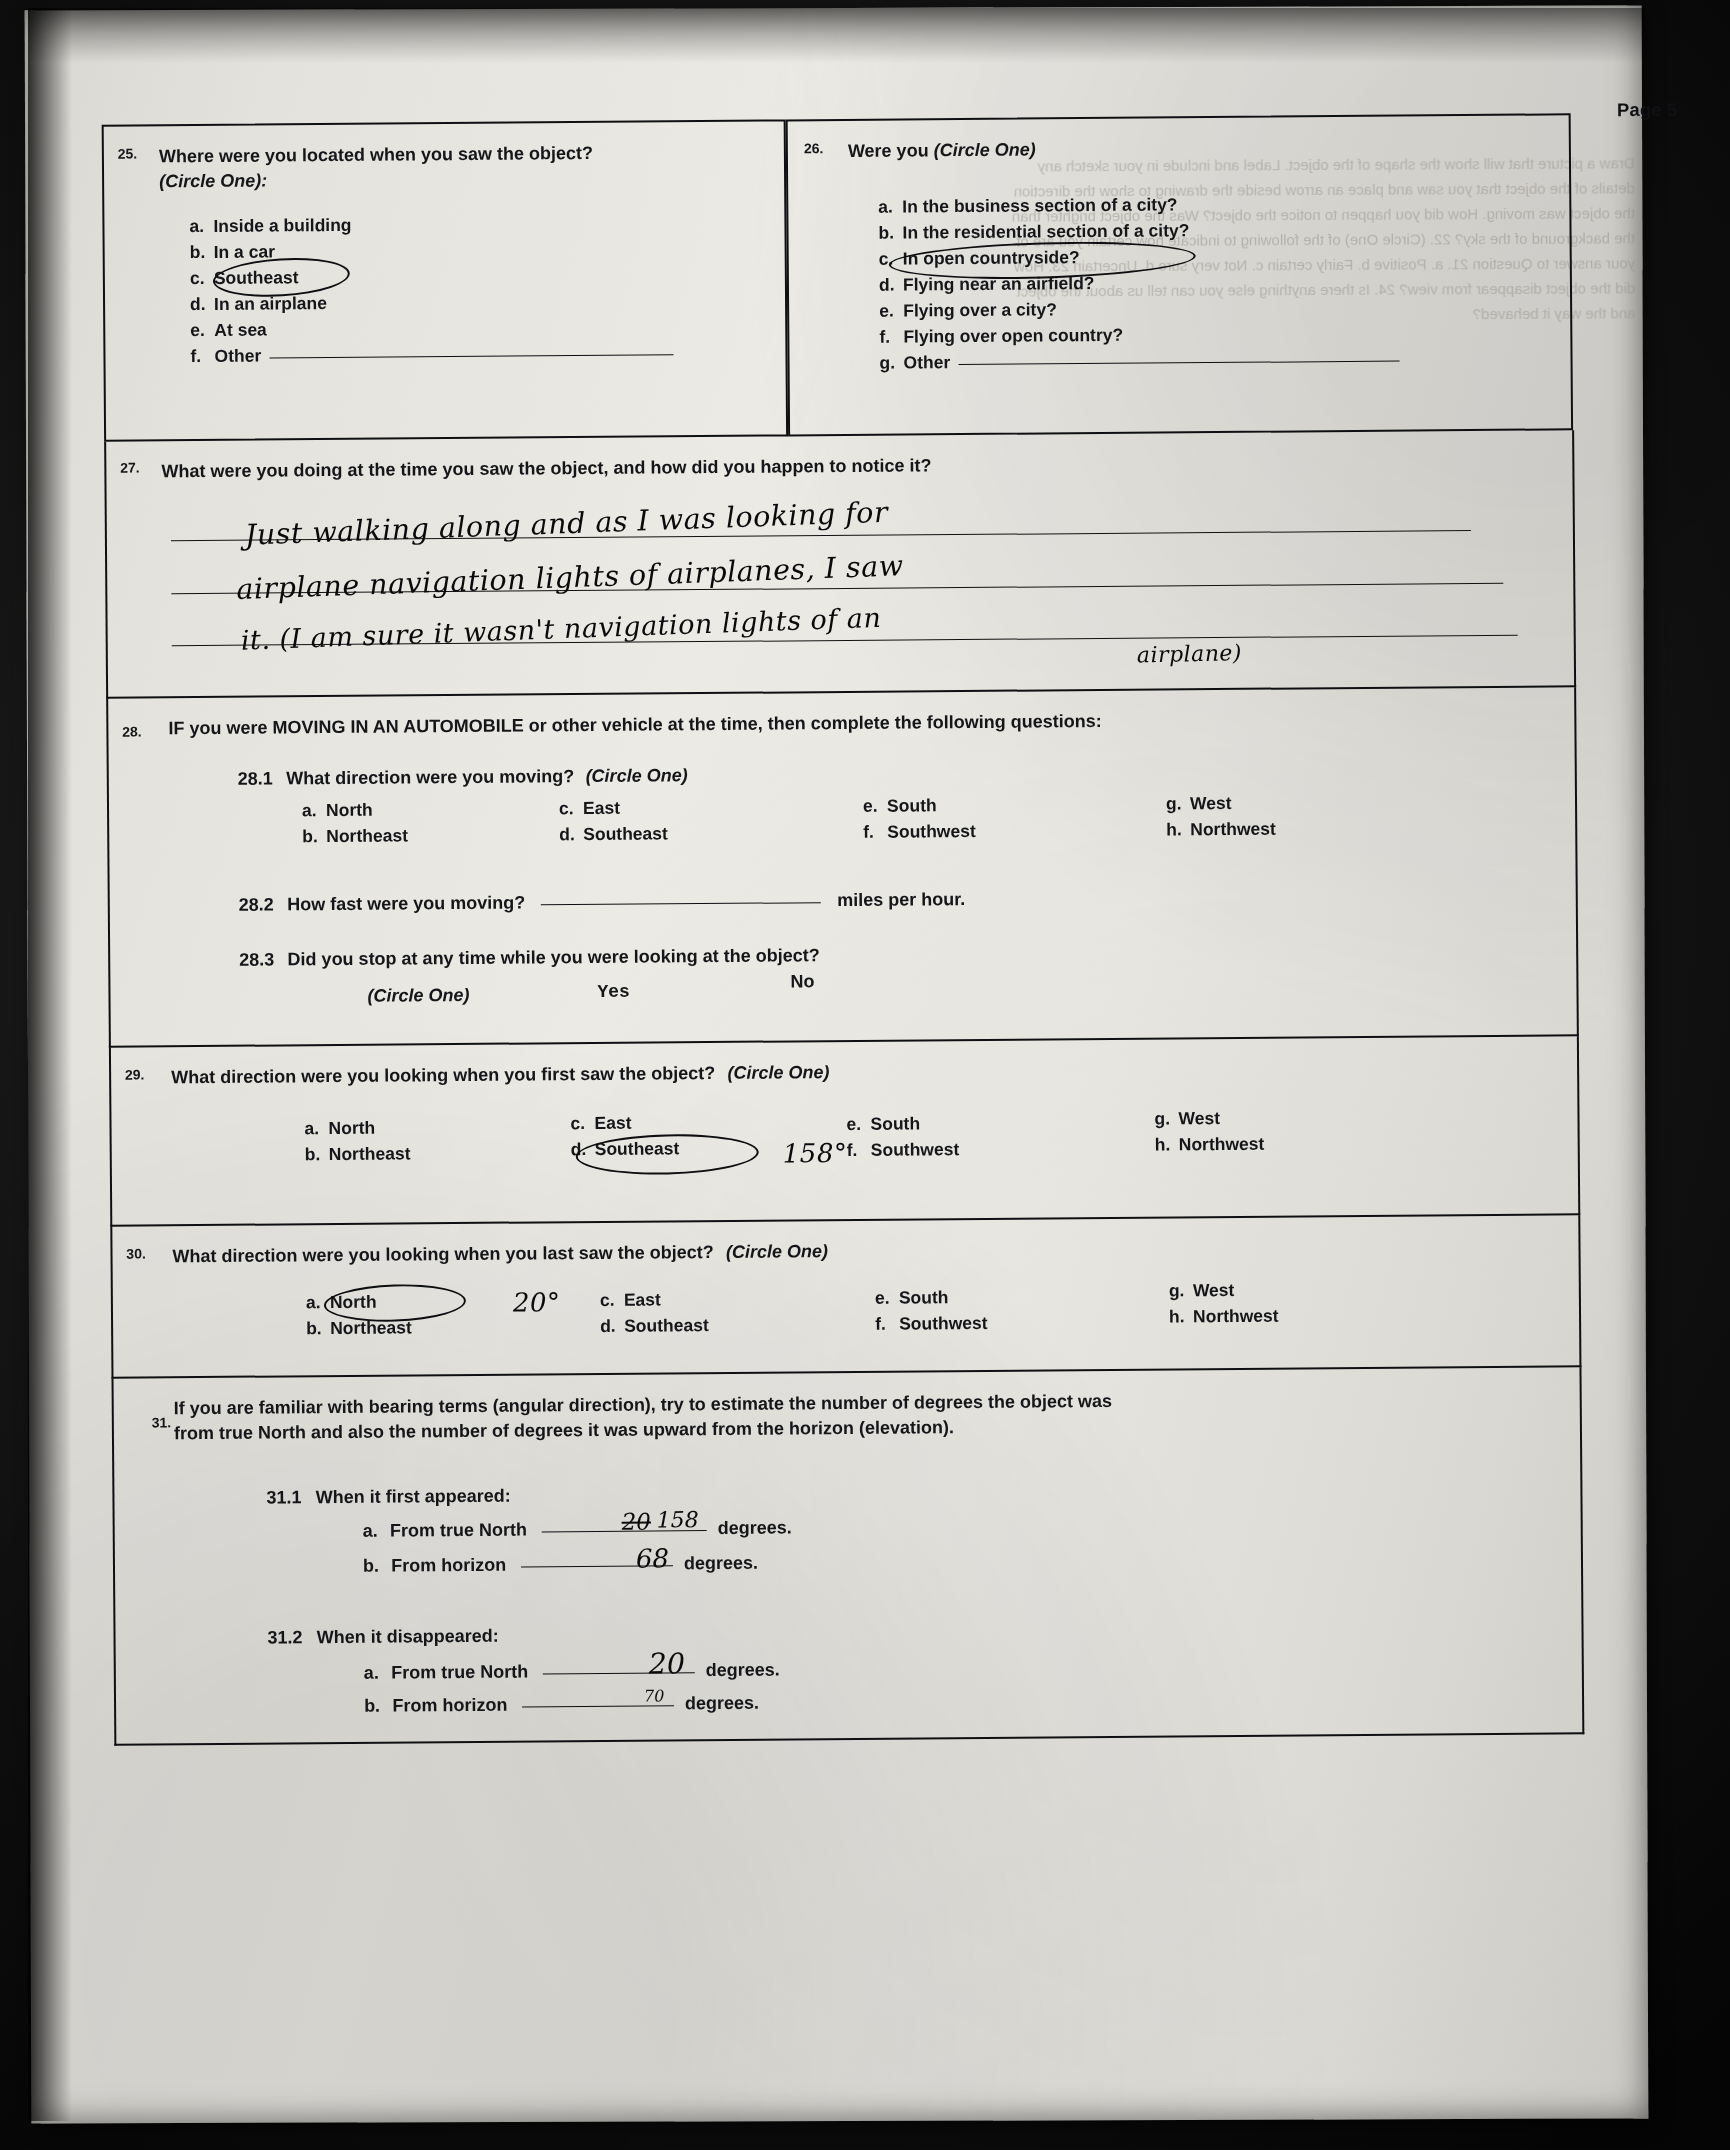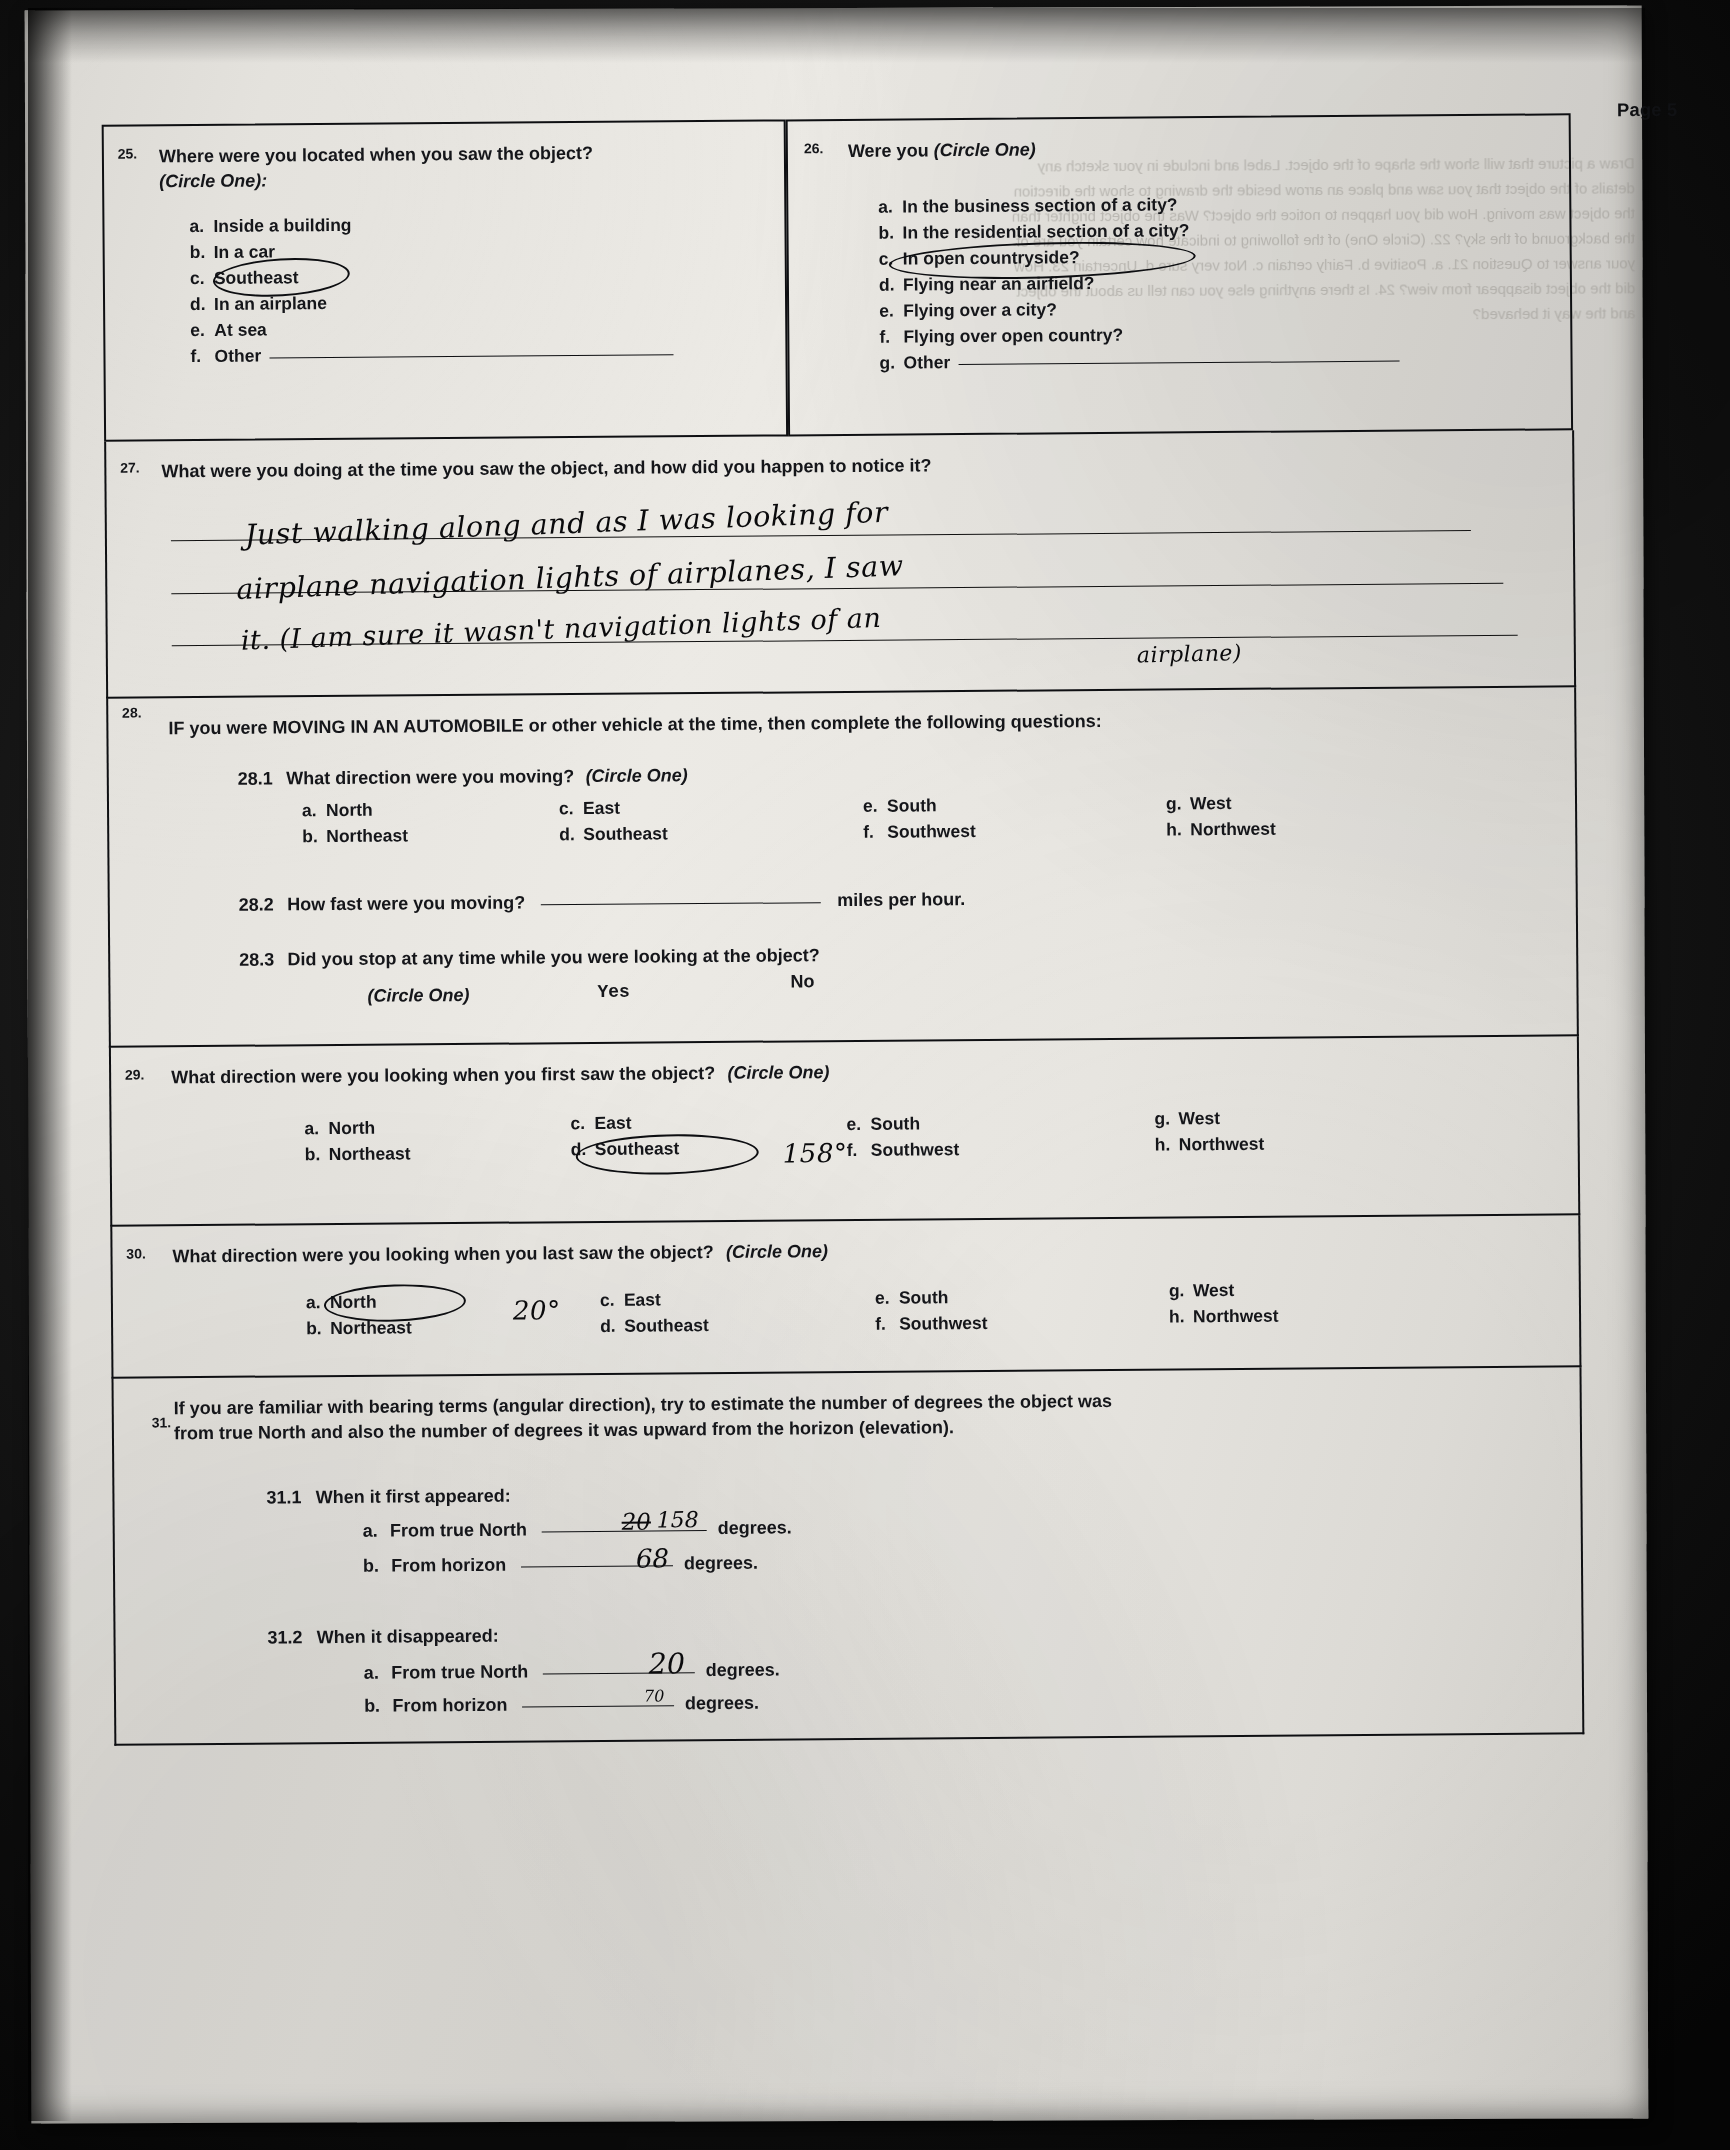--- a/index.html
+++ b/index.html
@@ -230,21 +230,21 @@
     <div class="underline-strong" style="left:64px; top:152px; width:1332px;"></div>
     <div class="underline-strong" style="left:64px; top:204px; width:1346px;"></div>
 
     <div class="hand hw-line" style="left:138px; top:69px;">Just walking along and as I was looking for</div>
     <div class="hand hw-line" style="left:129px; top:123px;">airplane navigation lights of airplanes, I saw</div>
     <div class="hand hw-line" style="left:133px; top:175px; font-size:27px;">it. (I am sure it wasn't navigation lights of an</div>
     <div class="hand hw-line" style="left:1029px; top:208px; font-size:22px; transform:rotate(-1deg);">airplane)</div>
   </div>
 
   <div class="box" style="width:1470px; height:349px; border-top:none;">
-    <div class="qnum" style="left:13.8px; top:6px;">28.</div>
+    <div class="qnum" style="left:13.8px; top:25px;">28.</div>
     <div class="qtext" style="position:absolute; left:60px; top:18.4px; width:1387px;">IF you were MOVING IN AN AUTOMOBILE or other vehicle at the time, then complete the following questions:</div>
 
     <div style="position:absolute; left:129px; top:69px;">
       <div class="qtext">
         <span>28.1</span>
         <span style="margin-left:8.3px;">What direction were you moving?</span>
         <span class="ital" style="margin-left:6.4px;">(Circle One)</span>
       </div>
       <div style="position:relative; height:60px; margin-top:5.5px;">
         <div style="position:absolute; left:64px; top:0;">
@@ -328,21 +328,21 @@
     <div style="position:absolute; left:762px; top:64px;">
       <div class="opt"><span class="lt">e.</span><span>South</span></div>
       <div class="opt"><span class="lt">f.</span><span>Southwest</span></div>
     </div>
     <div style="position:absolute; left:1056px; top:59px;">
       <div class="opt"><span class="lt">g.</span><span>West</span></div>
       <div class="opt"><span class="lt">h.</span><span>Northwest</span></div>
     </div>
 
     <div class="circle-ell" style="left:211px; top:60px; width:138px; height:33px; transform:rotate(-1.5deg);"></div>
-    <div class="hand" style="position:absolute; left:400px; top:72px; font-size:26px;">20°</div>
+    <div class="hand" style="position:absolute; left:400px; top:64px; font-size:26px;">20°</div>
   </div>
 
   <div class="box" style="width:1470px; height:367px; border-top:none;">
     <div class="qnum" style="left:13.8px; top:36px;margin-left:24px;">31.</div>
     <div class="qtext" style="position:absolute; left:60px; top:18.4px; width:1387px;">
       <span>If you are familiar with bearing terms (angular direction), try to estimate the number of degrees the object was</span><br>
       <span>from true North and also the number of degrees it was upward from the horizon (elevation).</span>
     </div>
 
     <div class="qtext" style="position:absolute; left:152px; top:108px;">

